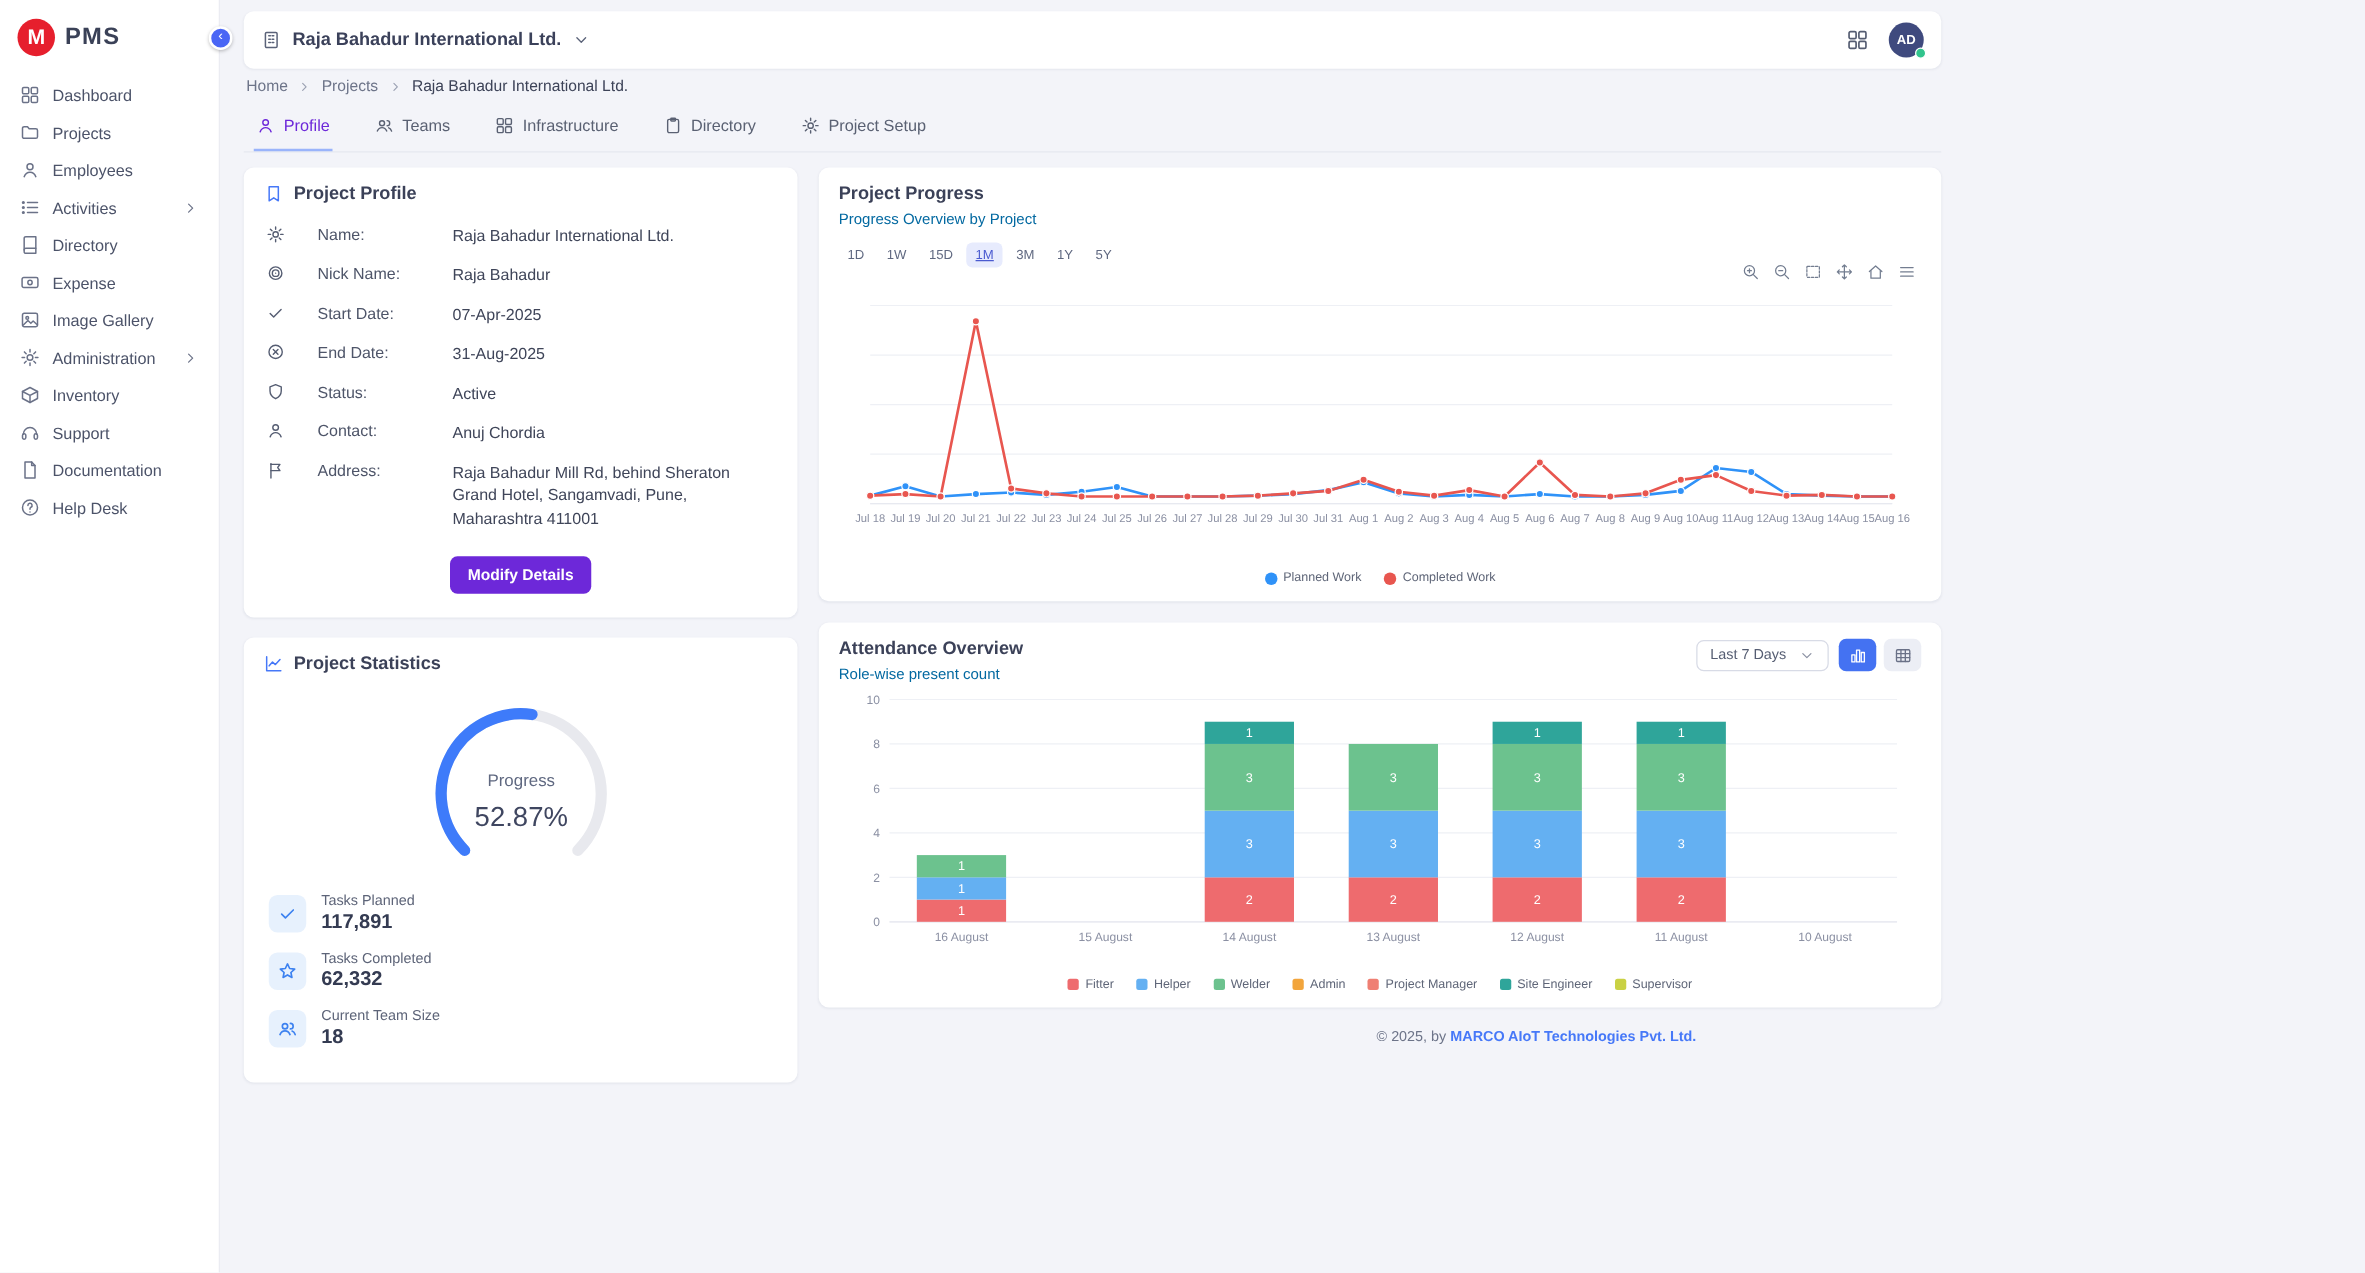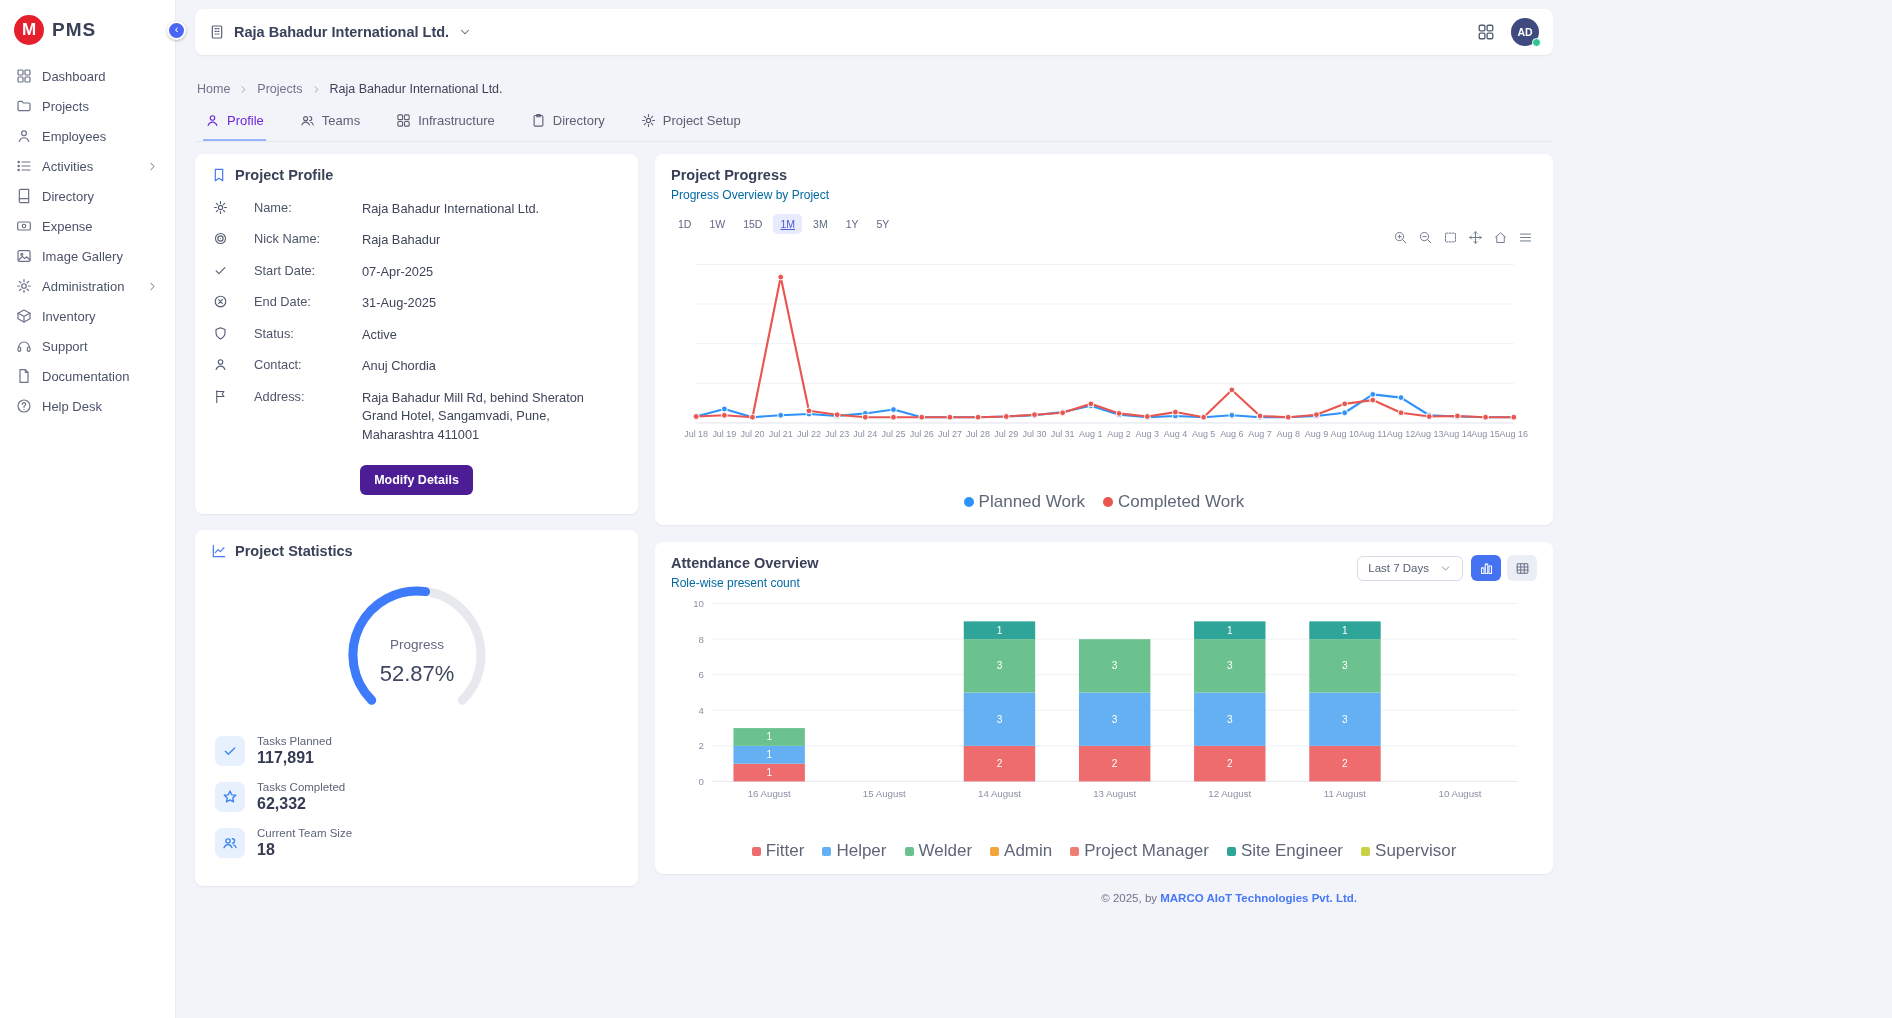--- a/index.html
+++ b/index.html
@@ -38,21 +38,21 @@
   .company { display:flex; align-items:center; gap:9px; font-size:14.5px; font-weight:bold; color:#3b415a; cursor:pointer; }
   .company svg { color:#5a6278; }
   .company .cd { color:#7a8095; }
   .topbar-right { display:flex; align-items:center; gap:16px; }
   .apps-btn { color:#555d72; cursor:pointer; display:flex; }
   .avatar { width:28px; height:28px; border-radius:50%; background:#3f4a7e; color:#fff; font-size:10.5px;
             font-weight:bold; display:flex; align-items:center; justify-content:center; position:relative; cursor:pointer; }
   .avatar .dot { position:absolute; right:-2px; bottom:-1px; width:9px; height:9px; background:#31c48d;
                  border:1.5px solid #fff; border-radius:50%; }
 
-  .breadcrumb { display:flex; align-items:center; gap:8px; margin:27px 2px 4px; font-size:12.5px; color:#6d7489; }
+  .breadcrumb { display:flex; align-items:center; gap:8px; margin:7px 2px 4px; font-size:12.5px; color:#6d7489; }
   .bc-item { cursor:pointer; }
   .bc-item.last { color:#3d4358; }
   .bc-sep { display:flex; color:#9aa0b2; }
 
   .tabs { display:flex; gap:32px; border-bottom:1px solid #e6e7ef; margin-top:8px; padding:0 8px; }
   .tab { display:flex; align-items:center; gap:7px; padding:9px 2px 11px; font-size:13px; color:#5a6173;
          cursor:pointer; border-bottom:2px solid transparent; }
   .tab.active { color:#6d28d9; border-bottom-color:#9ab4fb; }
 
   .grid { display:flex; gap:17px; margin-top:12px; align-items:flex-start; }
@@ -62,41 +62,41 @@
   .card-title { display:flex; align-items:center; gap:8px; font-size:14.5px; font-weight:bold; color:#3b4158; }
   .card-title svg { color:#4678f8; }
   .card-sub { font-size:12px; color:#0369a1; margin-top:5px; }
 
   
   .fields { margin-top:10px; }
   .field-row { display:flex; gap:26px; padding:6.5px 2px; font-size:12.8px; color:#4e5569; align-items:flex-start; }
   .field-row svg { color:#555d72; flex:none; margin-top:0; }
   .field-label { width:82px; flex:none; }
   .field-value { color:#3f4559; max-width:292px; line-height:1.45; }
-  .modify-btn { display:block; margin:14px auto 6px; background:#4c1d95; color:#fff; border:none;
+  .modify-btn { display:block; margin:14px auto 6px; background:#6d28d9; color:#fff; border:none;
                 border-radius:6px; padding:8px 14px; font-size:12.5px; font-weight:bold; cursor:pointer; }
 
   
   .stats-card { min-height:332px; }
   .gauge-wrap { display:flex; justify-content:center; padding:10px 0 2px; }
   .stat-row { display:flex; align-items:center; gap:12px; margin:14px 4px; }
   .stat-icon { width:30px; height:30px; border-radius:7px; background:#e7f1fd; color:#3d82f0;
                display:flex; align-items:center; justify-content:center; flex:none; }
   .stat-label { font-size:11.5px; color:#5d6478; }
   .stat-value { font-size:16px; font-weight:bold; color:#343b52; margin-top:2px; }
 
   
   .ranges { display:flex; gap:4px; margin-top:12px; }
   .range-btn { border:none; background:transparent; font-size:10.5px; color:#5f6880; padding:4px 7px;
                border-radius:5px; cursor:pointer; font-weight:normal; font-family:inherit; }
   .range-btn.active { background:#e7ebfd; color:#4a5ad0; text-decoration:underline; }
   .chart-toolbar { display:flex; gap:10px; justify-content:flex-end; color:#737d90; margin-top:-4px; padding-right:4px; }
   .chart-toolbar span { cursor:pointer; display:flex; }
   .chart-mount { margin-top:2px; }
-  .legend { display:flex; justify-content:center; gap:18px; font-size:17px; color:#5f6678; margin-top:17px; flex-wrap:wrap; }
+  .legend { display:flex; justify-content:center; gap:18px; font-size:10px; color:#5f6678; margin-top:2px; flex-wrap:wrap; }
   .lg-item { display:flex; align-items:center; gap:5px; cursor:pointer; }
   .lg-dot { width:10px; height:10px; border-radius:50%; display:inline-block; }
   .lg-sq { width:9px; height:9px; border-radius:2px; display:inline-block; }
 
   
   .att-head { display:flex; justify-content:space-between; align-items:flex-start; }
   .att-controls { display:flex; gap:8px; align-items:center; }
   .select-box { display:flex; align-items:center; gap:10px; border:1px solid #d8dbe6; border-radius:6px;
                 padding:5px 10px; font-size:11.5px; color:#555d72; background:#fff; cursor:pointer; }
   .select-box svg { color:#8a90a2; }

